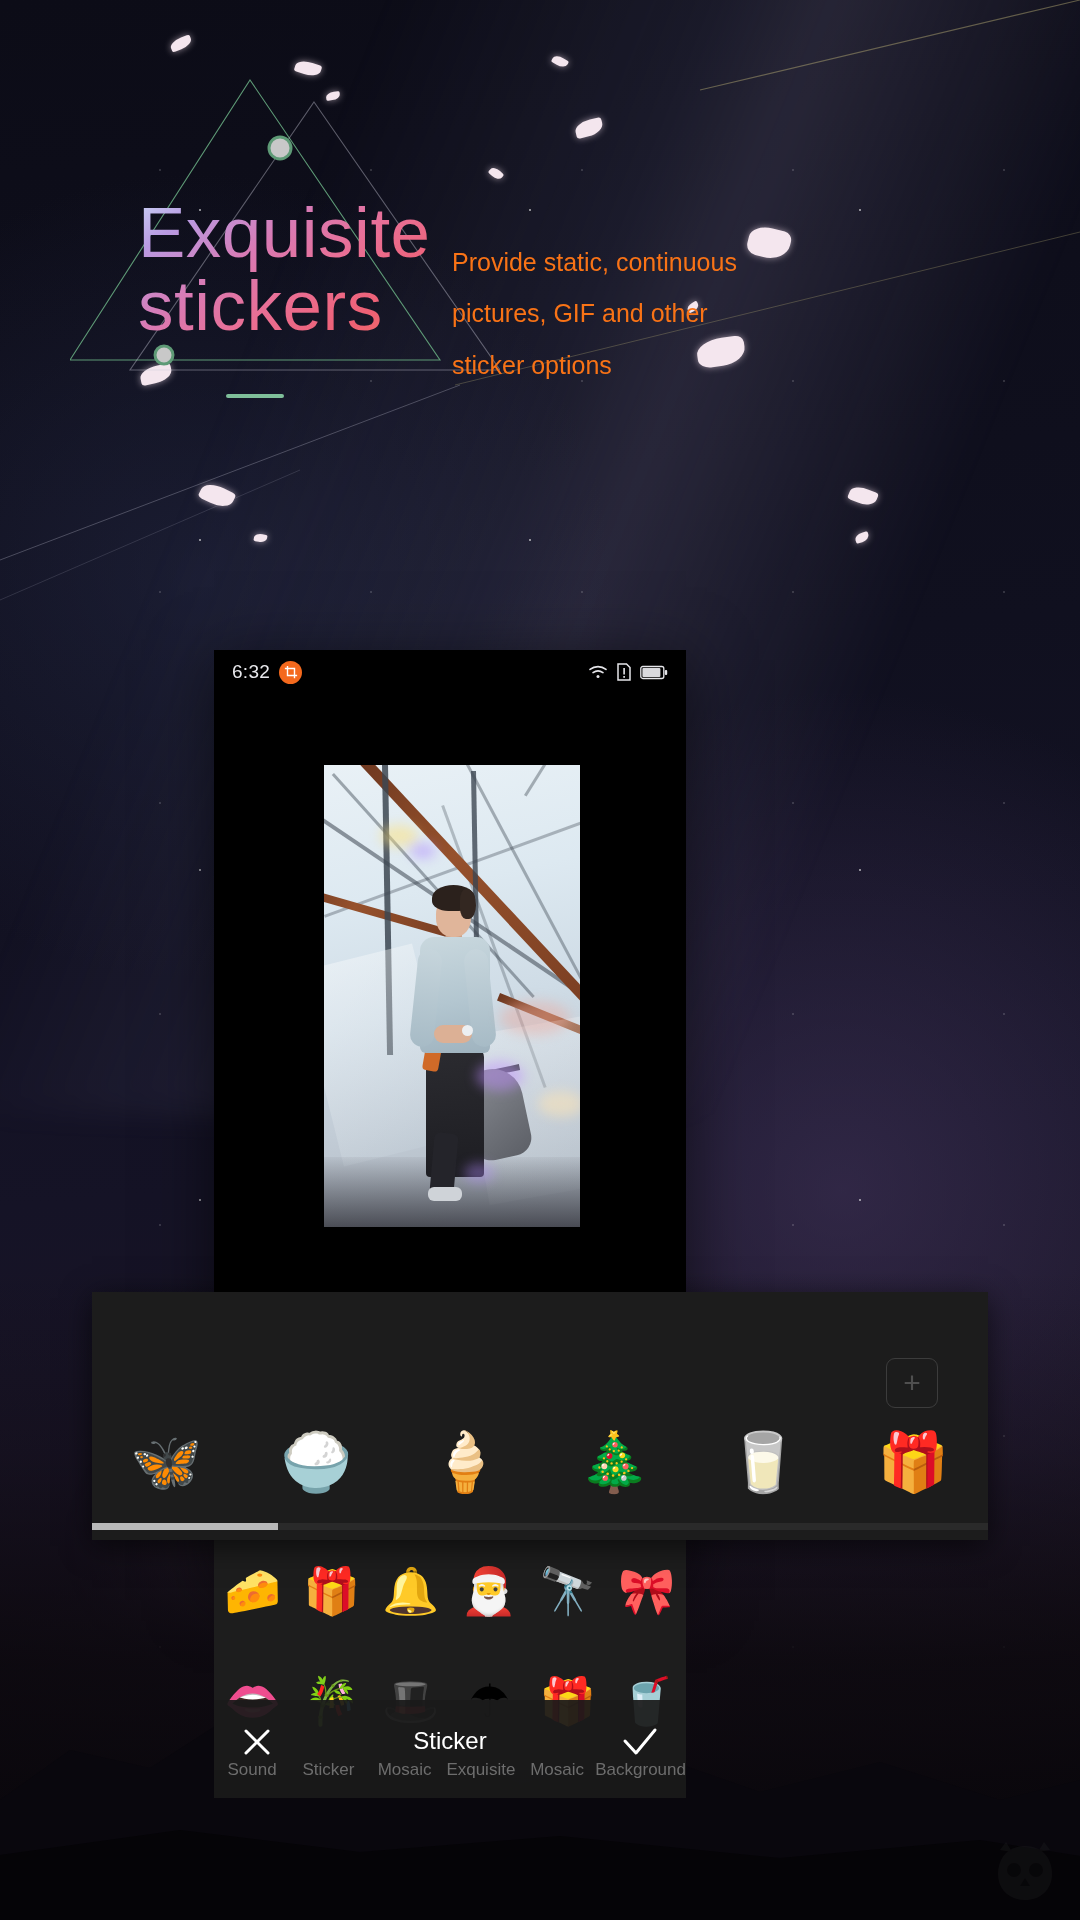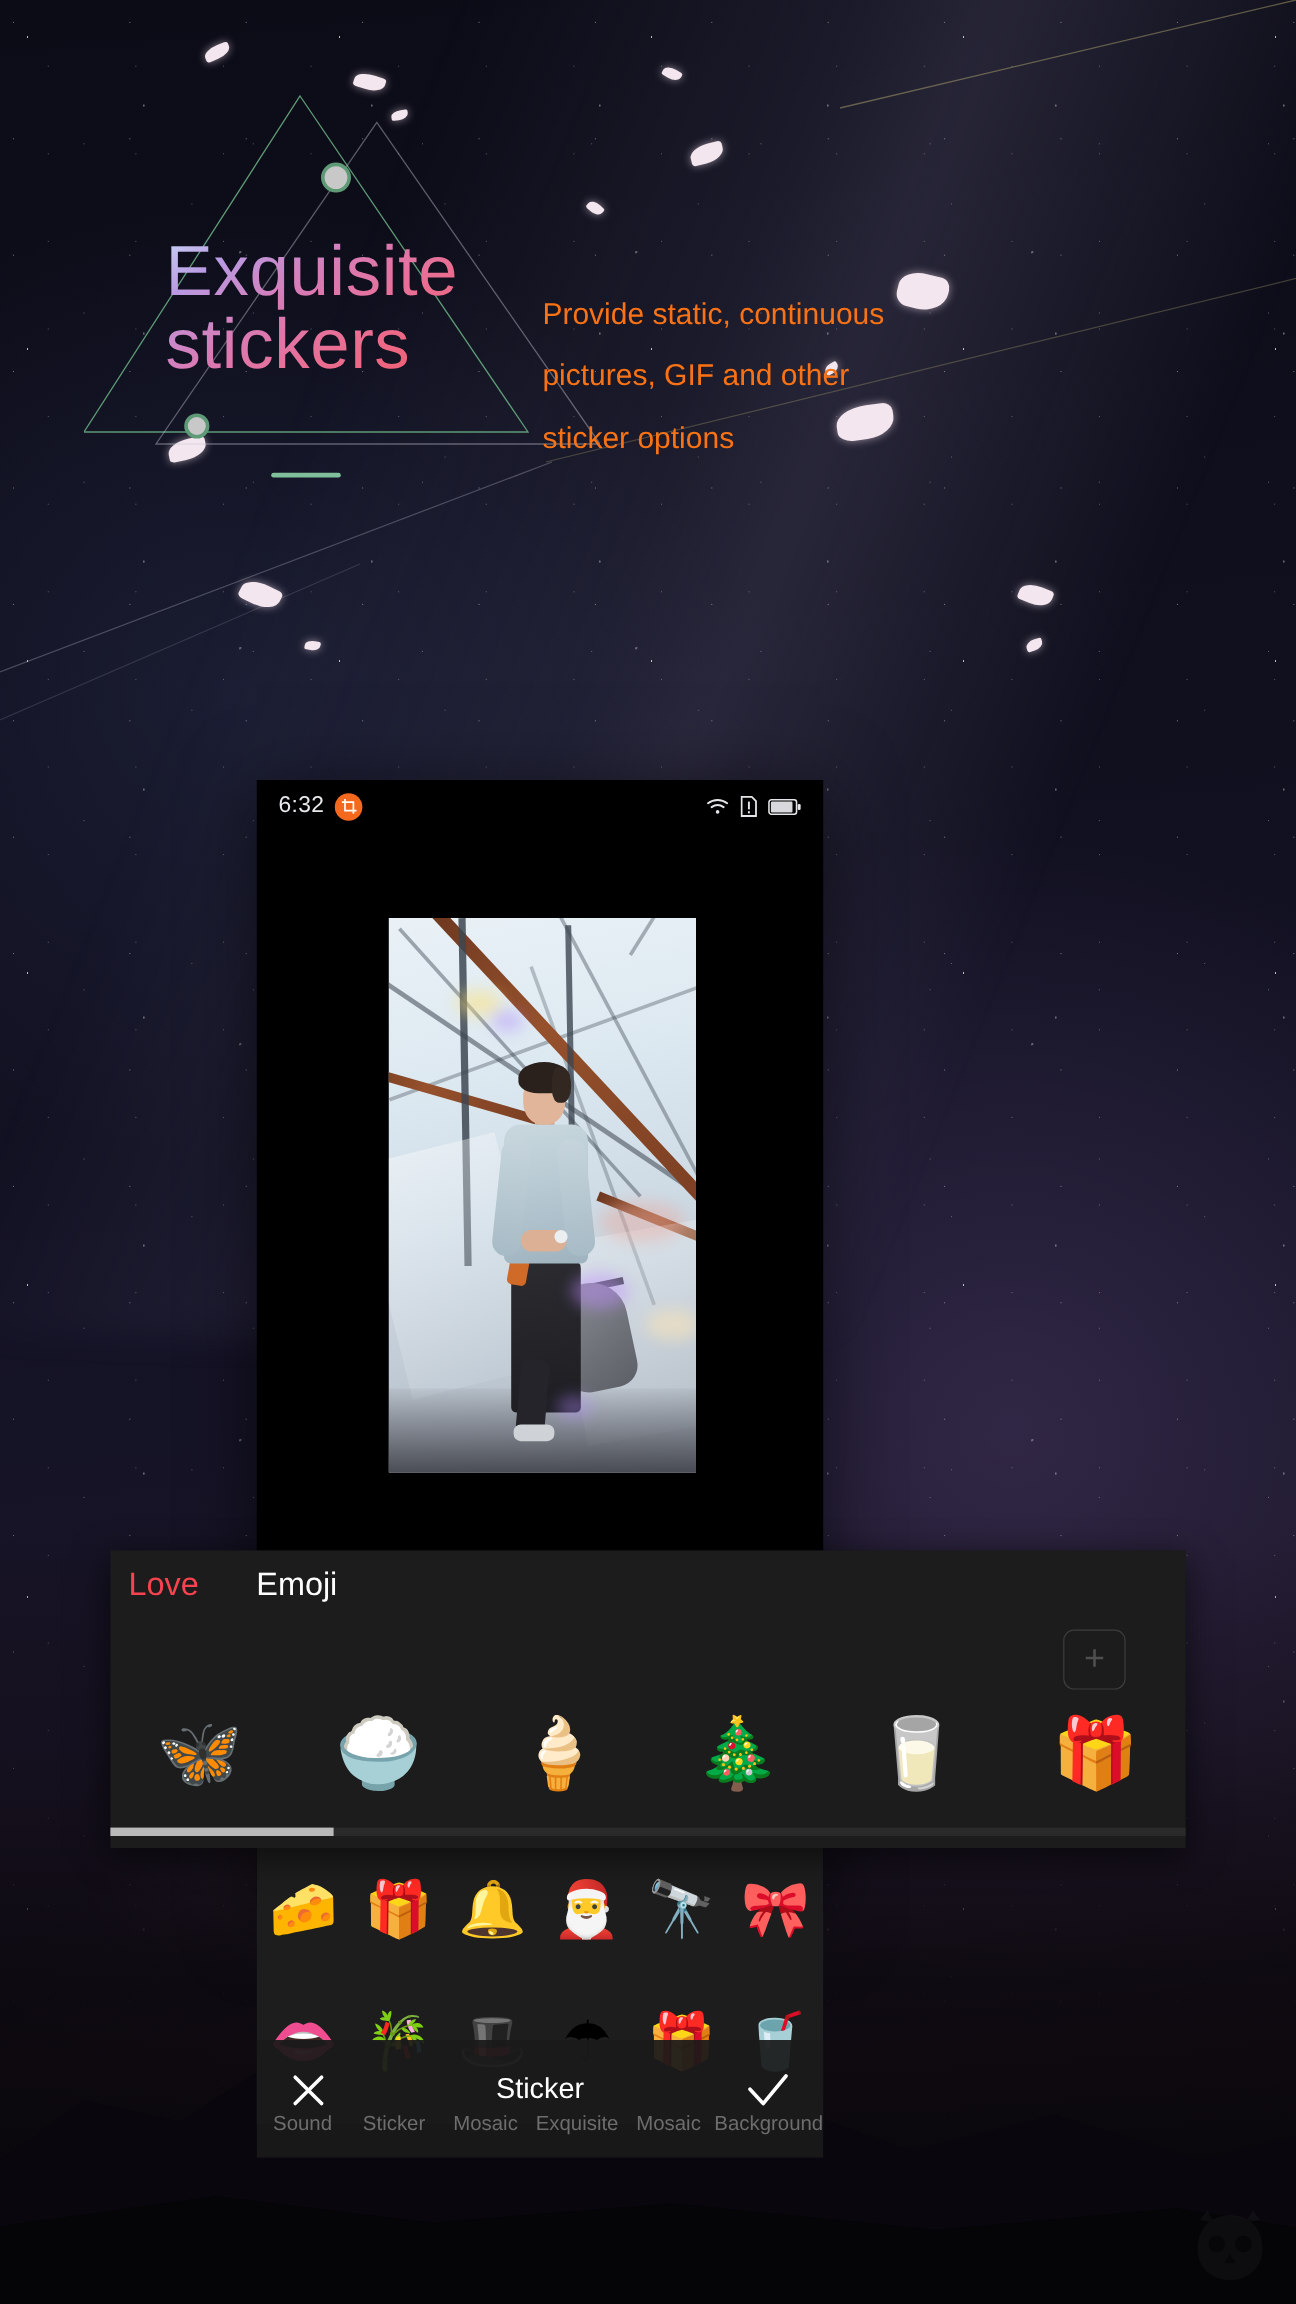--- a/index.html
+++ b/index.html
@@ -61,21 +61,21 @@
   }
 
   
   .petal{ position:absolute; background:#f4e6ee; border-radius:60% 12% 58% 14%/56% 18% 62% 16%;
           box-shadow:0 0 7px rgba(255,235,245,.55); }
 
   
   #triangles{ position:absolute; left:70px; top:70px; width:430px; height:340px; }
   #headline{
     position:absolute; left:138px; top:196px; width:300px;
-    font-size:59px; line-height:1.03; font-weight:400; letter-spacing:.5px;
+    font-size:71px; line-height:1.03; font-weight:400; letter-spacing:.5px;
     background:linear-gradient(145deg,#c9d6f6 0%, #b99ae2 16%, #d97ab4 38%, #ea6e93 58%, #ee6074 78%, #ef7560 100%);
     -webkit-background-clip:text; background-clip:text; color:transparent;text-decoration:underline;
     -webkit-text-fill-color:transparent;
   }
   #headline-underline{
     position:absolute; left:226px; top:394px; width:58px; height:4px;
     background:#7fbf9a; border-radius:2px;
   }
   #subcopy{
     position:absolute; left:452px; top:237px; width:330px;
@@ -371,24 +371,20 @@
     <line x1="4" y1="4" x2="26" y2="26" stroke="#fff" stroke-width="3" stroke-linecap="round"></line>
     <line x1="26" y1="4" x2="4" y2="26" stroke="#fff" stroke-width="3" stroke-linecap="round"></line>
   </svg>
   <div id="tool-title">Sticker</div>
   <svg id="tool-confirm" viewBox="0 0 36 32">
     <polyline points="3,15 14,27 33,4" fill="none" stroke="#fff" stroke-width="3" stroke-linecap="round" stroke-linejoin="round"></polyline>
   </svg>
 </div>
 
 <div id="sticker-panel">
-  <div id="sticker-tabs">
-    <span class="tab-item tab-active">Love</span>
-    <span class="tab-item tab-idle">Emoji</span>
-  </div>
   <div id="sticker-add">+</div>
   <div id="sticker-row">
     <span class="st-cell">🦋</span>
     <span class="st-cell">🍚</span>
     <span class="st-cell">🍦</span>
     <span class="st-cell">🎄</span>
     <span class="st-cell">🥛</span>
     <span class="st-cell">🎁</span>
   </div>
   <div id="panel-scrollbar"></div>

